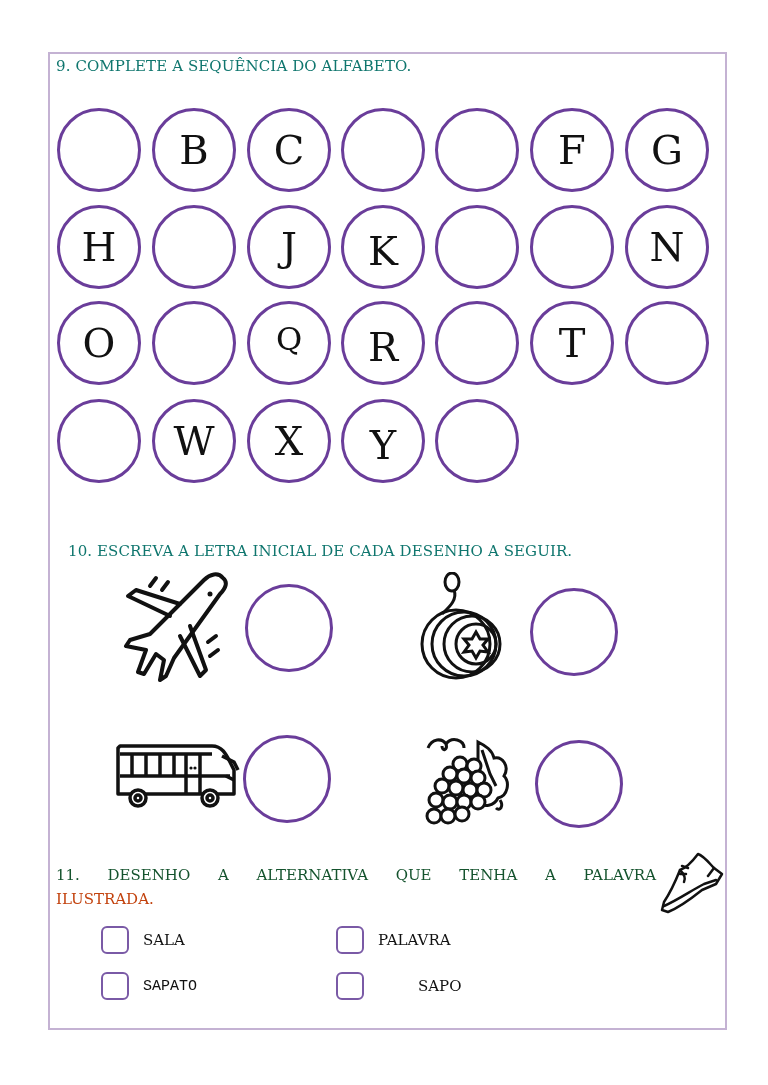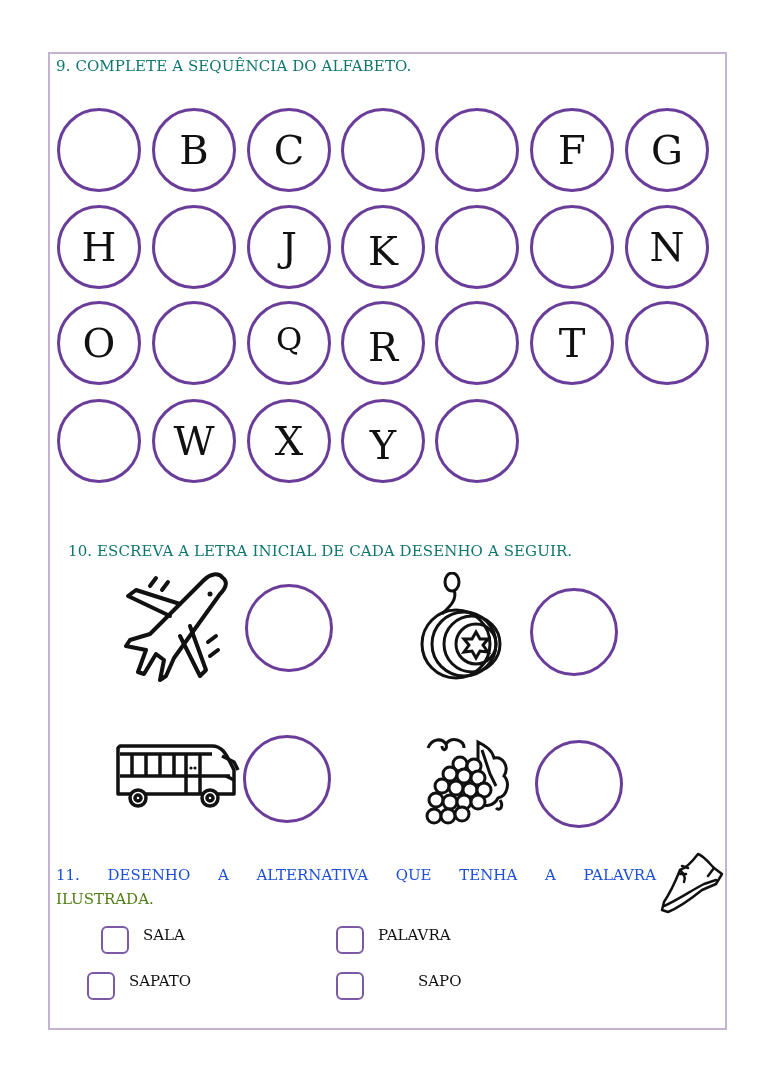--- a/index.html
+++ b/index.html
@@ -9,23 +9,23 @@
            border:2px solid #c4b2d3; box-sizing:border-box; }
   .q-title { position:absolute; font-size:15px; letter-spacing:0.1px; color:#0f766e; white-space:nowrap; }
   .circle { position:absolute; width:84px; height:84px; border:3px solid #6a3d9a;
             border-radius:50%; box-sizing:border-box; display:flex; align-items:center;
             justify-content:center; background:#fff; }
   .circle .letter { font-family:"DejaVu Serif","Liberation Serif",serif; font-size:40px; line-height:1; color:#111; }
   .circle .letter.small { font-size:32px; margin-top:-8px; }
   .circle .letter.low { margin-top:8px; }
   .icon { position:absolute; }
   .q11-line { position:absolute; left:56px; top:866px; width:600px; font-size:15px;
-              display:flex; justify-content:space-between; color:#1d4ed8; }
-  .q11-line2 { position:absolute; left:56px; top:890px; font-size:15px; color:#4d7c0f; }
-  .option { position:absolute; display:flex; align-items:flex-start; }
+              display:flex; justify-content:space-between; color:#14532d; }
+  .q11-line2 { position:absolute; left:56px; top:890px; font-size:15px; color:#c2410c; }
+  .option { position:absolute; display:flex; align-items:center; }
   .checkbox { width:28px; height:28px; border:2px solid #7a5aa6; border-radius:6px;
               box-sizing:border-box; background:#fff; }
   .option-label { margin-left:14px; font-size:15px; color:#111; }
 </style>
 </head>
 <body>
 
 <div class="frame"></div>
 
 <div class="q-title" style="left:56px; top:57px;">9. COMPLETE A SEQUÊNCIA DO ALFABETO.</div>
@@ -226,20 +226,20 @@
 </svg>
 
 <div class="option" style="left:101px; top:926px;">
   <div class="checkbox"></div>
   <span class="option-label">SALA</span>
 </div>
 <div class="option" style="left:336px; top:926px;">
   <div class="checkbox"></div>
   <span class="option-label">PALAVRA</span>
 </div>
-<div class="option" style="left:87px; top:972px;">
+<div class="option" style="left:101px; top:972px;font-family:Liberation Mono, monospace;">
   <div class="checkbox"></div>
   <span class="option-label">SAPATO</span>
 </div>
 <div class="option" style="left:336px; top:972px;gap:40px;">
   <div class="checkbox"></div>
   <span class="option-label">SAPO</span>
 </div>
 
 </body></html>

